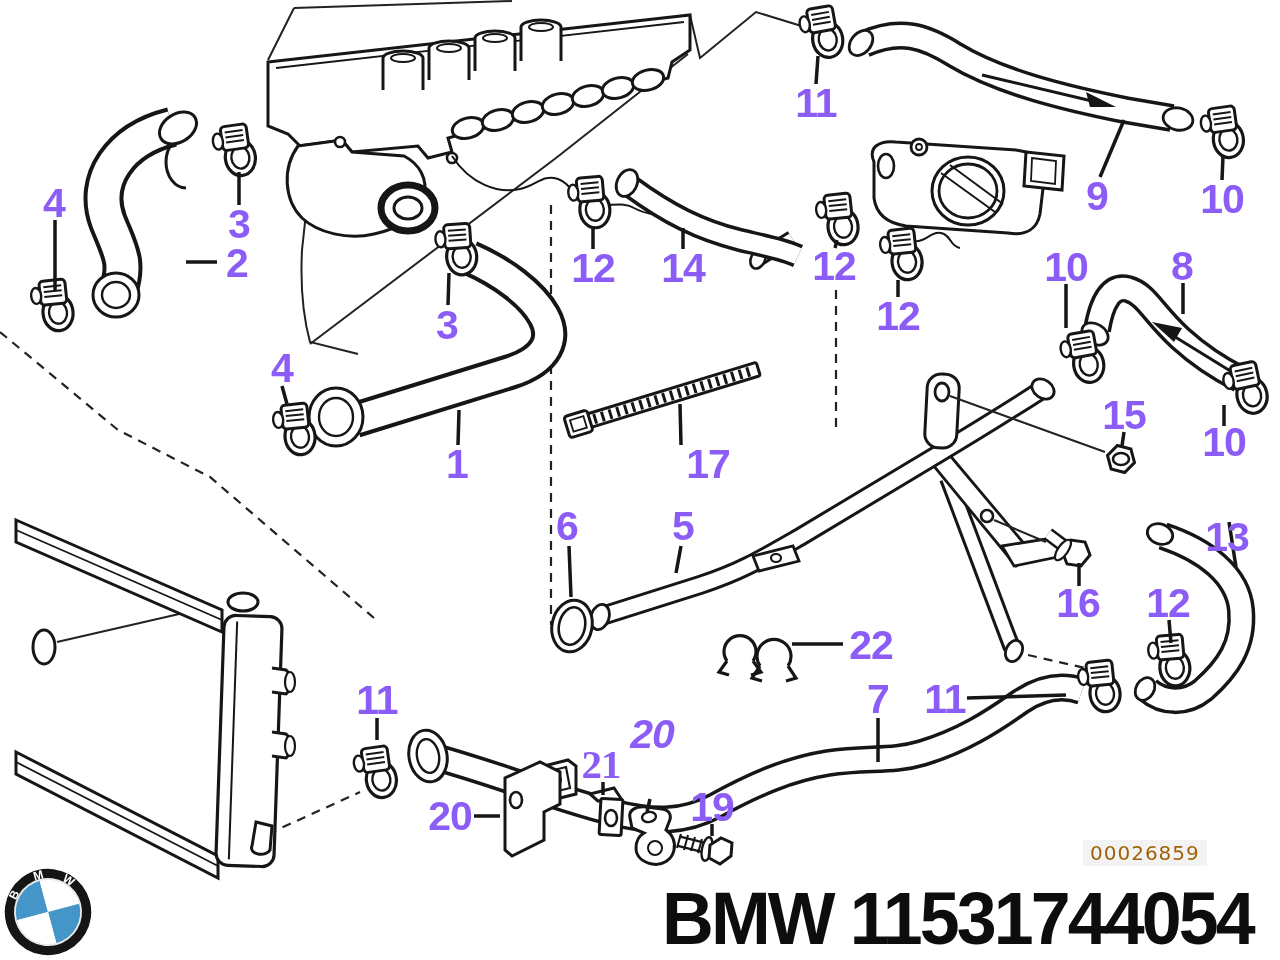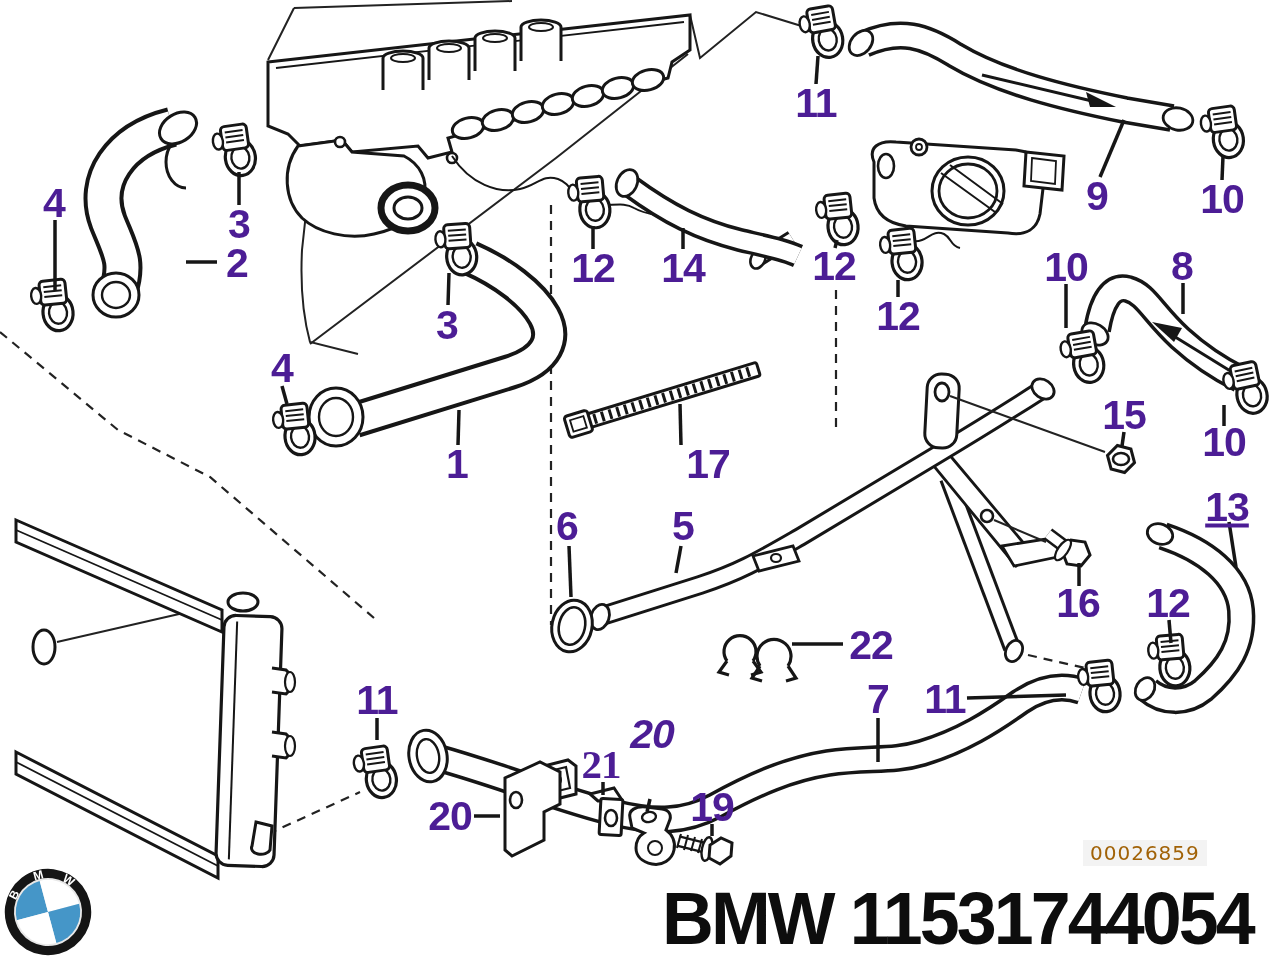--- a/index.html
+++ b/index.html
@@ -3,21 +3,21 @@
 <meta charset="utf-8">
 <style>
   html,body{margin:0;padding:0;background:#888;}
   #stage{
     position:relative;width:1280px;height:960px;background:#ffffff;
     overflow:hidden;font-family:"Liberation Sans",sans-serif;
   }
   #artwork{position:absolute;left:0;top:0;width:1280px;height:960px;}
   .callout{
     position:absolute;transform:translate(-50%,-50%);
-    font:bold 41px "Liberation Sans",sans-serif;color:#4c1d95;letter-spacing:-1px;
+    font:bold 41px "Liberation Sans",sans-serif;color:#8b5cf6;letter-spacing:-1px;
     white-space:nowrap;
   }
   #footer-title{
     position:absolute;left:662px;top:882px;
     font:bold 74px "Liberation Sans",sans-serif;color:#0d0d0d;
     letter-spacing:-3px;line-height:1;transform:scaleX(.97);transform-origin:left top;
     white-space:nowrap;
   }
   #stamp{
     position:absolute;left:1083px;top:840px;padding:1px 7px;
@@ -305,21 +305,21 @@
       <div class="callout" style="left: 447px; top: 325px;">3</div>
       <div class="callout" style="left: 282px; top: 368px;">4</div>
       <div class="callout" style="left: 457px; top: 464px;">1</div>
       <div class="callout" style="left: 708px; top: 464px;">17</div>
       <div class="callout" style="left: 567px; top: 526px;">6</div>
       <div class="callout" style="left: 683px; top: 526px;">5</div>
       <div class="callout" style="left: 1066px; top: 267px;">10</div>
       <div class="callout" style="left: 1182px; top: 266px;">8</div>
       <div class="callout" style="left: 1124px; top: 415px;">15</div>
       <div class="callout" style="left: 1224px; top: 442px;">10</div>
-      <div class="callout" style="left: 1227px; top: 507px; text-decoration: underline;">13</div>
+      <div class="callout" style="left: 1227px; top: 537px;">13</div>
       <div class="callout" style="left: 1078px; top: 603px;">16</div>
       <div class="callout" style="left: 1168px; top: 603px;">12</div>
       <div class="callout" style="left: 871px; top: 645px;">22</div>
       <div class="callout" style="left: 878px; top: 699px;">7</div>
       <div class="callout" style="left: 945px; top: 699px;">11</div>
       <div class="callout" style="left: 377px; top: 700px;">11</div>
       <div class="callout" style="left: 450px; top: 816px;">20</div>
       <div class="callout" style="left: 601px; top: 764px; font-family: Liberation Serif, serif;">21</div>
       <div class="callout" style="left: 652px; top: 734px; font-style: italic;">20</div>
       <div class="callout" style="left: 712px; top: 807px;">19</div>

